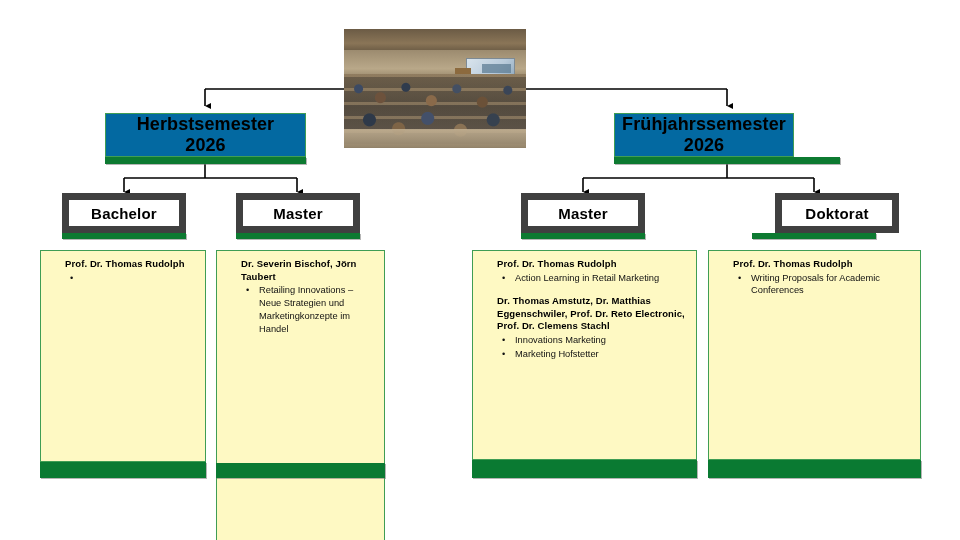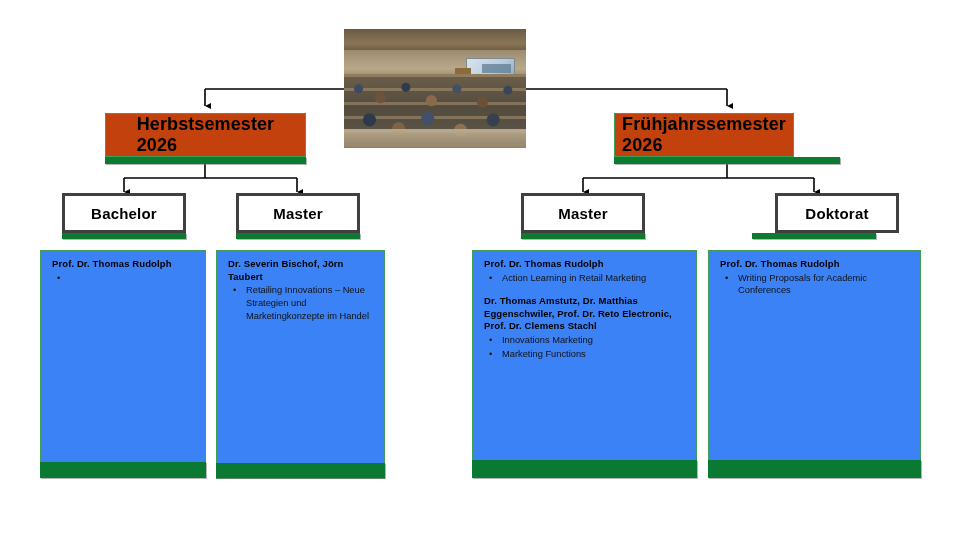--- a/index.html
+++ b/index.html
@@ -87,46 +87,46 @@
   }
   .hero-photo .ph-desk {
     position: absolute; left: 0; bottom: 0; width: 100%; height: 16%;
     background: linear-gradient(180deg, rgba(198,180,150,.85) 0%, rgba(150,134,108,.9) 100%);
   }
 
   
   .sem-box {
     position: absolute;
     box-sizing: border-box;
-    background: #c2410c;
+    background: #0369a1;
     border: 1px solid #3f9d54;
     display: flex;
     align-items: center;
     justify-content: center;
-    text-align: left;
+    text-align: center;
   }
   .sem-box .sem-label {
     font-size: 18px;
     font-weight: bold;
     line-height: 1.18;
     letter-spacing: .1px;
     color: #000;
   }
   .sem-bar {
     position: absolute;
     background: #0d7a31;
     box-shadow: 1px 1px 0 0 rgba(120,120,120,.55);
   }
 
   
   .deg-box {
     position: absolute;
     box-sizing: border-box;
     background: #ffffff;
-    border: 3px solid #404040;
+    border: 7px solid #404040;
     display: flex;
     align-items: center;
     justify-content: center;
     text-align: center;
   }
   .deg-box .deg-label {
     font-size: 15px;
     font-weight: bold;
     color: #000;
     letter-spacing: .2px;
@@ -134,23 +134,23 @@
   .deg-bar {
     position: absolute;
     background: #0d7a31;
     box-shadow: 1px 1px 0 0 rgba(120,120,120,.55);
   }
 
   
   .panel {
     position: absolute;
     box-sizing: border-box;
-    background: #3b82f6;
+    background: #fef9c3;
     border: 1px solid #3f9d54;
-    padding: 7px 8px 4px 11px;
+    padding: 7px 8px 4px 24px;
     overflow: hidden;
   }
   .panel-bar {
     position: absolute;
     background: #0a7a32;
     box-shadow: 1px 1px 0 0 rgba(120,120,120,.55);
   }
   .lead {
     font-size: 9.5px;
     font-weight: bold;
@@ -258,21 +258,21 @@
   <div class="panel" style="left:40px; top:250px; width:166px; height:212px;">
     <div class="lead">Prof. Dr. Thomas Rudolph</div>
     <ul class="bullets">
       <li>
         <span class="bullet-dot">•</span>
       </li>
     </ul>
   </div>
   <div class="panel-bar" style="left:40px; top:462px; width:166px; height:16px;"></div>
 
-  <div class="panel" style="left:216px; top:250px; width:169px; height:229px;">
+  <div class="panel" style="left:216px; top:250px; width:169px; height:291px;">
     <div class="lead">Dr. Severin Bischof, Jörn Taubert</div>
     <ul class="bullets">
       <li>
         <span class="bullet-dot">•</span>
         <span>Retailing Innovations – Neue Strategien und Marketingkonzepte im Handel</span>
       </li>
     </ul>
   </div>
   <div class="panel-bar" style="left:216px; top:463px; width:169px; height:15px;"></div>
 
@@ -285,21 +285,21 @@
       </li>
     </ul>
     <div class="lead spaced">Dr. Thomas Amstutz, Dr. Matthias Eggenschwiler, Prof. Dr. Reto Electronic, Prof. Dr. Clemens Stachl</div>
     <ul class="bullets">
       <li>
         <span class="bullet-dot">•</span>
         <span>Innovations Marketing</span>
       </li>
       <li>
         <span class="bullet-dot">•</span>
-        <span>Marketing Functions</span>
+        <span>Marketing Hofstetter</span>
       </li>
     </ul>
   </div>
   <div class="panel-bar" style="left:472px; top:460px; width:225px; height:18px;"></div>
 
   <div class="panel" style="left:708px; top:250px; width:213px; height:210px;">
     <div class="lead">Prof. Dr. Thomas Rudolph</div>
     <ul class="bullets">
       <li>
         <span class="bullet-dot">•</span>

